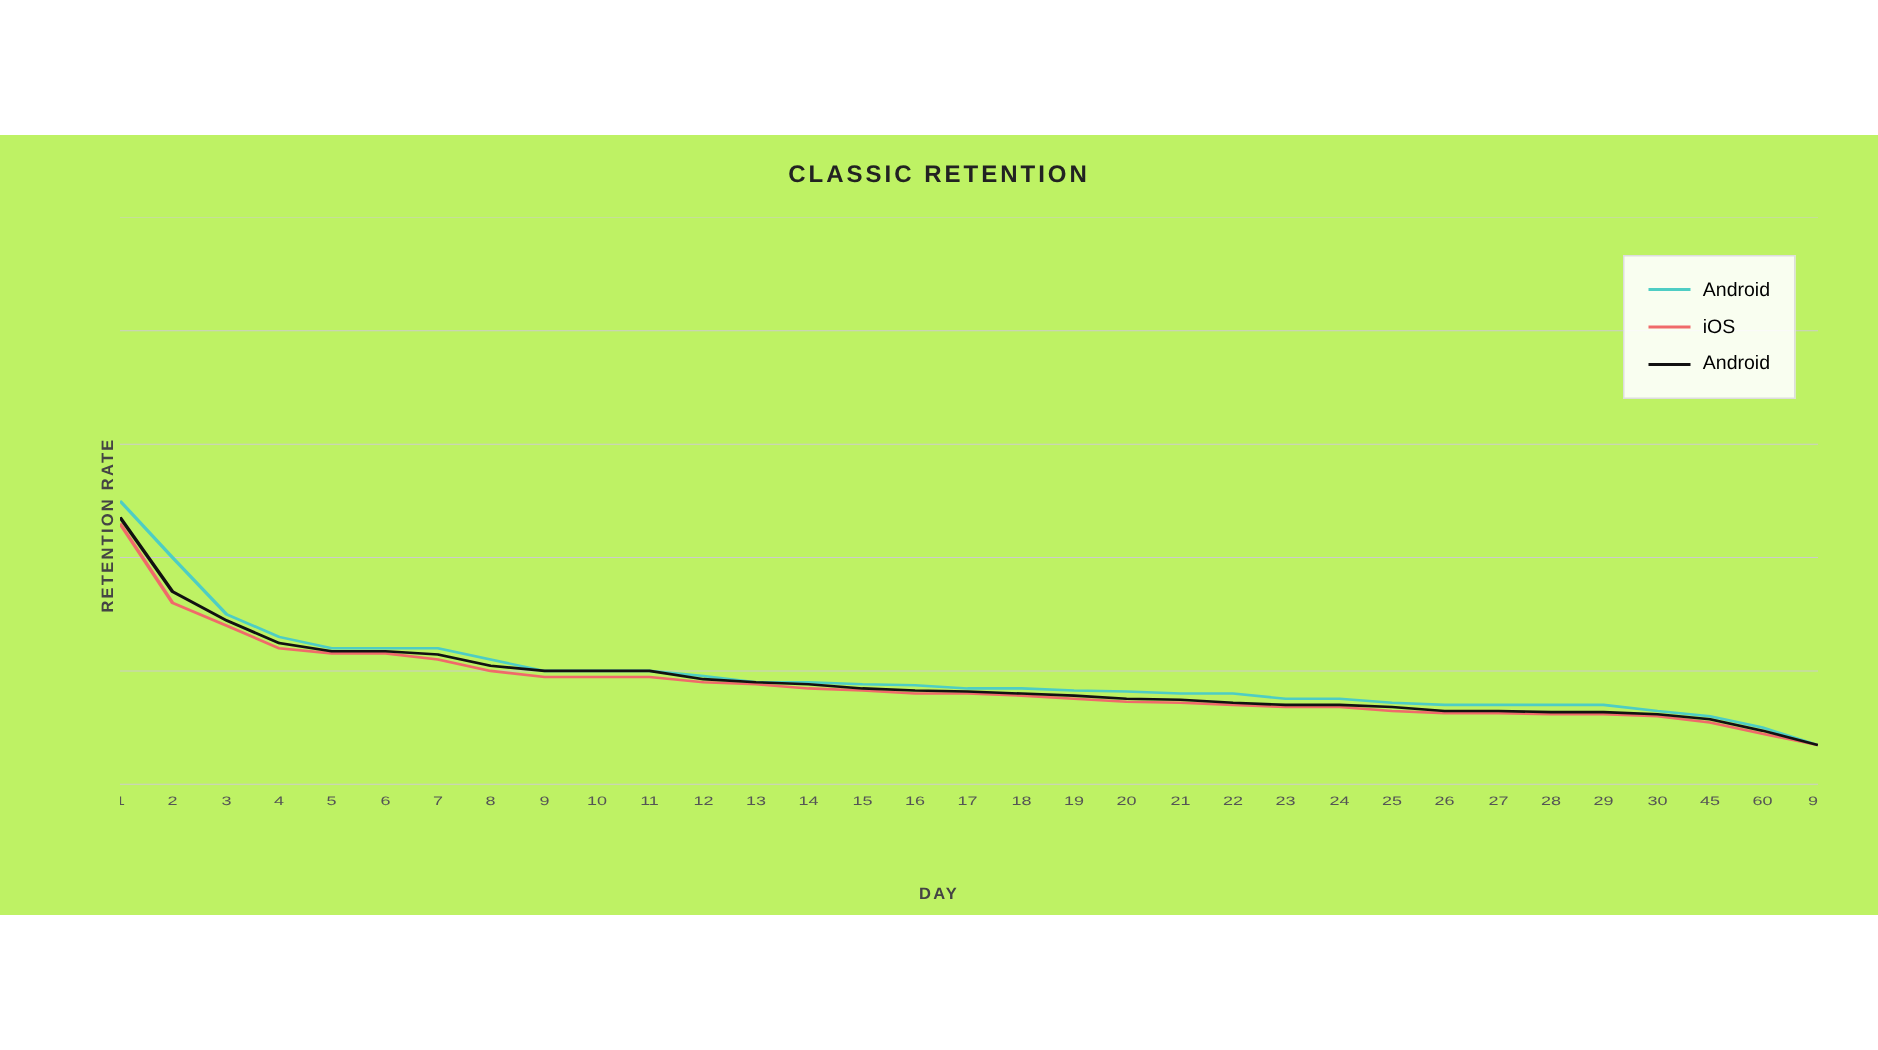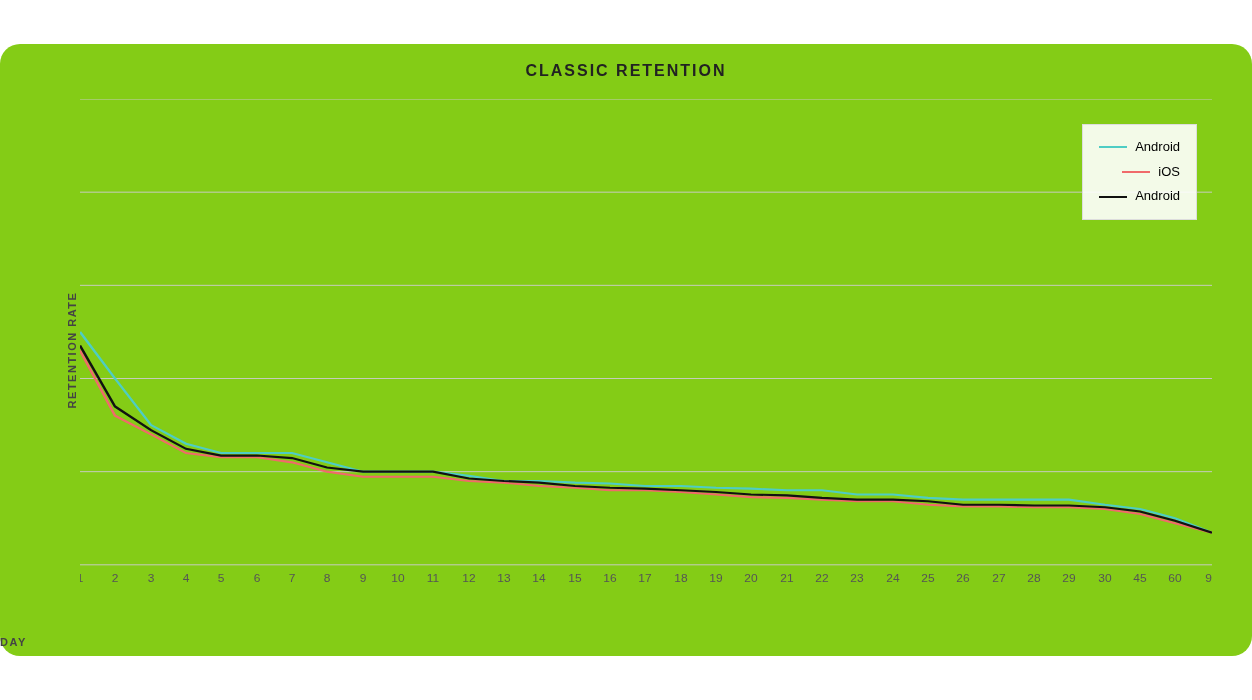--- a/index.html
+++ b/index.html
@@ -8,24 +8,23 @@
       font-family: Arial, Helvetica, sans-serif;
       width: 1252px;
       height: 700px;
       overflow: hidden;
       display: flex;
       align-items: center;
       justify-content: center;
     }
     .chart-container {
       width: 1252px;
-      height: 612px;
+      height: 520px;
       position: relative;
-      background: #84cc16;
-      border-radius: 20px;
+      background: #bef264;
     }
     .chart-title {
       text-align: center;
       font-size: 16px;
       font-weight: bold;
       letter-spacing: 2px;
       color: #222;
       padding-top: 18px;
       margin-bottom: 4px;
     }
@@ -45,20 +44,21 @@
       letter-spacing: 1.5px;
       color: #444;
       font-weight: bold;
       white-space: nowrap;
     }
     .x-axis-label {
       position: absolute;
       bottom: 8px;
       left: 0;
       right: 0;
+      text-align: center;
       font-size: 11px;
       letter-spacing: 1.5px;
       color: #444;
       font-weight: bold;
     }
     svg.main-chart {
       width: 100%;
       height: 100%;
     }
     .legend {
@@ -68,21 +68,20 @@
       background: rgba(255,255,255,0.9);
       border: 1px solid #ddd;
       padding: 10px 16px;
       font-size: 13px;
       line-height: 1.9;
     }
     .legend-item {
       display: flex;
       align-items: center;
       gap: 8px;
-      justify-content: flex-end;
     }
     .legend-line {
       width: 28px;
       height: 2px;
       display: inline-block;
     }
   </style>
 </head>
 <body>
 

